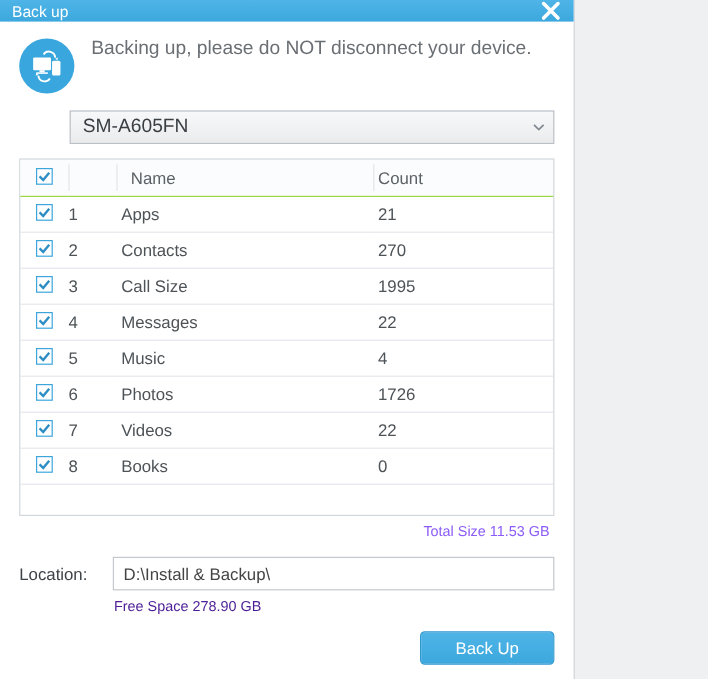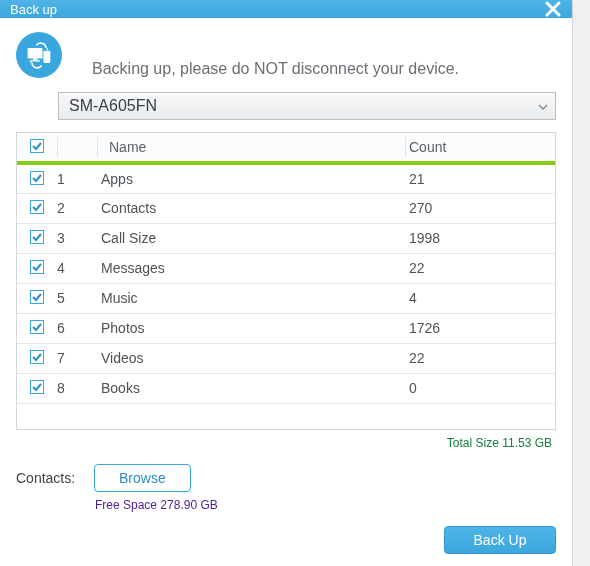--- a/index.html
+++ b/index.html
@@ -1,51 +1,51 @@
 <!DOCTYPE html>
 <html><head>
   <meta charset="utf-8">
   <style>
     * { box-sizing: border-box; margin: 0; padding: 0; }
     body { font-family: Arial, "Segoe UI", sans-serif; font-size: 13px; color: #333; background: #eef0f1; }
-    .window { width: 572px; height: 566px; background: #fff; display: flex; flex-direction: column; box-shadow: 0 0 0 1px #d0d4d8; }
+    .window { width: 478px; height: 566px; background: #fff; display: flex; flex-direction: column; box-shadow: 0 0 0 1px #d0d4d8; }
     .titlebar { height: 28px; background: linear-gradient(#4fb4e7, #3ca8dd); color: #fff; display: flex; align-items: center; justify-content: space-between; padding: 0 10px; font-size: 13px; }
     .titlebar-title { }
     .close-btn { width: 18px; height: 18px; color: #fff; font-weight: bold; cursor: pointer; display:flex; align-items:center; justify-content:center; font-size: 14px; }
     .content { padding: 8px 16px 16px 16px; display: flex; flex-direction: column; flex: 1; }
 
-    .header-row { display: flex; align-items: flex-end; gap: 30px; padding: 6px 0 14px 0; }
+    .header-row { display: flex; align-items: flex-start; gap: 14px; padding: 6px 0 14px 0; }
     .icon-circle { width: 46px; height: 46px; border-radius: 50%; background: #39a7de; display: flex; align-items: center; justify-content: center; flex-shrink: 0; }
     .sync-icon { width: 28px; height: 28px; color: #fff; }
     .status-text { color: #6a6f74; font-size: 16px; }
 
     .device-select { margin: 0 0 12px 0; }
     .select { position: relative; }
     .select-box { border: 1px solid #b8bfc5; background: linear-gradient(#f7f8f9,#e9ebed); height: 28px; display: flex; align-items: center; padding: 0 28px 0 10px; font-size: 16px; color: #3a3f44; margin-left: 42px; }
     .select-caret { position: absolute; right: 8px; top: 50%; transform: translateY(-50%); color: #808890; font-size: 11px; pointer-events:none; }
 
     .table-wrap { border: 1px solid #d2d7db; }
     table { width: 100%; border-collapse: collapse; table-layout: fixed; }
     th, td { text-align: left; font-weight: normal; font-size: 14px; color: #4d5357; border-bottom: 1px solid #e4e7ea; height: 30px; vertical-align: middle; }
-    thead th { background: #fbfcfd; color: #5b6166; border-bottom: 4px solid #84cc16; position: relative; }
+    thead th { background: #fbfcfd; color: #5b6166; border-bottom: 1px solid #84cc16; position: relative; }
     thead th + th::before { content:""; position:absolute; left:0; top:4px; bottom:4px; width:1px; background:#e1e4e7; }
     tbody tr:last-child td { border-bottom: none; }
     .col-check { width: 40px; text-align: center; }
     .col-idx { width: 40px; }
     .col-name { }
     .col-count { width: 150px; }
     tbody td.col-name, tbody td.col-count { padding-left: 4px; }
     thead th.col-name { padding-left: 12px; }
     thead th.col-count { padding-left: 4px; }
 
     .chk { width: 14px; height: 14px; border: 1px solid #3ca6dc; display: inline-flex; align-items: center; justify-content: center; background: #fff; cursor: pointer; }
     .chk svg { width: 12px; height: 12px; display:block; }
     .spacer-row td { height: 26px; border-bottom: none; }
 
-    .totals { text-align: right; color: #15803d; font-size: 12px; margin: 6px 4px 14px 0; }
+    .totals { text-align: right; color: #8b5cf6; font-size: 12px; margin: 6px 4px 14px 0; }
 
     .location-row { display: flex; align-items: center; gap: 8px; margin-bottom: 2px; }
     .loc-label { width: 70px; color: #3e4348; font-size: 14px; }
     .loc-input { flex: 1; height: 28px; border: 1px solid #c2c8cd; padding: 0 8px; font-size: 14px; color: #444; background: #fff; }
     .btn { height: 28px; padding: 0 24px; border: 1px solid #3ca6dc; background: #fff; color: #2d8dc5; border-radius: 4px; font-size: 14px; cursor: pointer; display:flex; align-items:center; justify-content:center; }
     .btn.primary { background: linear-gradient(#4fb4e7,#3ca8dd); color: #fff; border-color: #2e97cf; }
     .free-space { color: #4c1d95; font-size: 12px; margin-left: 79px; margin-top: 4px; }
 
     .footer-row { display: flex; justify-content: flex-end; margin-top: 14px; }
     .footer-row .btn.primary { width: 112px; }
@@ -139,21 +139,21 @@
               <td class="col-count">270</td>
             </tr>
             <tr>
               <td class="col-check"><span class="chk">
                   <svg viewBox="0 0 12 12">
                     <path d="M2 6 L5 9 L10 3" stroke="#2d8dc5" stroke-width="2" fill="none"></path>
                   </svg>
                 </span></td>
               <td class="col-idx">3</td>
               <td class="col-name">Call Size</td>
-              <td class="col-count">1998</td>
+              <td class="col-count">1995</td>
             </tr>
             <tr>
               <td class="col-check"><span class="chk">
                   <svg viewBox="0 0 12 12">
                     <path d="M2 6 L5 9 L10 3" stroke="#2d8dc5" stroke-width="2" fill="none"></path>
                   </svg>
                 </span></td>
               <td class="col-idx">4</td>
               <td class="col-name">Messages</td>
               <td class="col-count">22</td>
@@ -201,22 +201,22 @@
             <tr class="spacer-row">
               <td colspan="4"></td>
             </tr>
           </tbody>
       </table>
     </div>
 
     <div class="totals">Total Size 11.53 GB</div>
 
     <div class="location-row">
-      <div class="loc-label">Contacts:</div>
-      <button class="btn">Browse</button>
+      <div class="loc-label">Location:</div>
+      <input class="loc-input" type="text" value="D:\Install &amp; Backup\" style="">
     </div>
     <div class="free-space">Free Space 278.90 GB</div>
 
     <div class="footer-row">
       <button class="btn primary">Back Up</button>
     </div>
 
   </div>
 </div>
 

